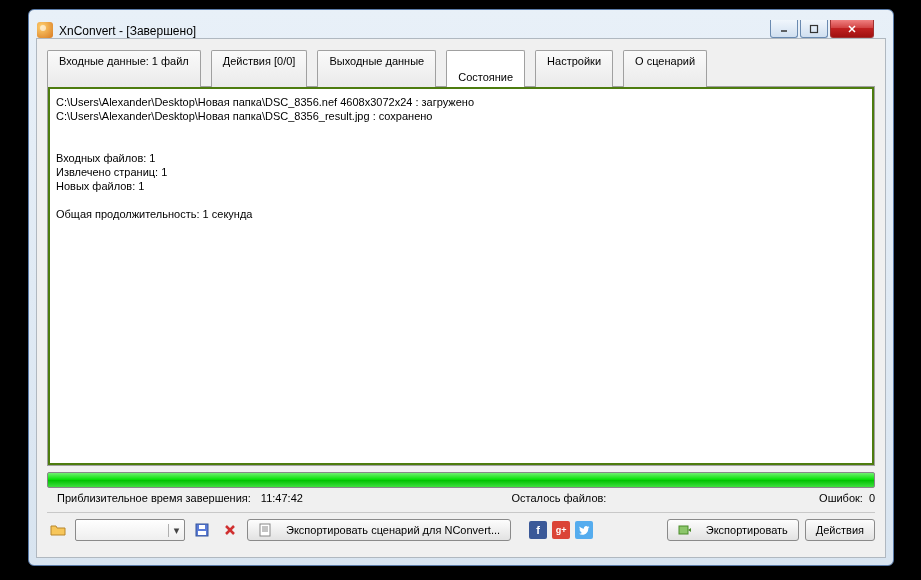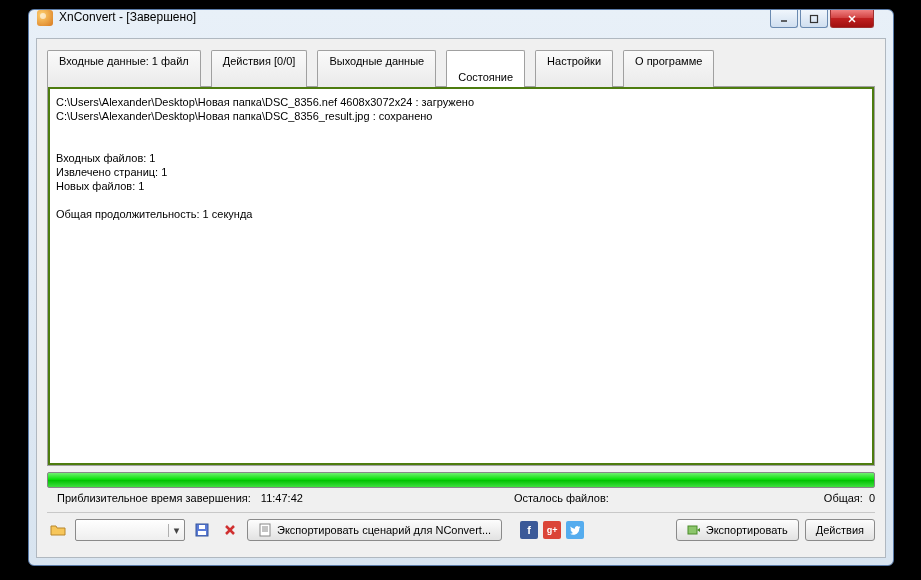--- a/index.html
+++ b/index.html
@@ -1,18 +1,18 @@
 <!DOCTYPE html>
 <html><head>
 <meta charset="utf-8">
 <style>
   * { box-sizing: border-box; margin: 0; padding: 0; font-family: Tahoma, Arial, sans-serif; font-size: 11px; }
   body { background: #000; width: 921px; height: 580px; overflow: hidden; }
   .outer-shadow { position: absolute; top: 9px; left: 28px; width: 866px; height: 557px; background: linear-gradient(#e8f0f8, #d8e4f0); border: 1px solid #5a7ba8; border-radius: 6px; box-shadow: 0 0 12px rgba(0,0,0,0.4); }
-  .titlebar { height: 28px; display: flex; align-items: flex-start; padding: 0 18px 0 8px; }
+  .titlebar { height: 28px; display: flex; align-items: flex-end; padding: 0 18px 0 8px; }
   .title-icon { width: 16px; height: 16px; margin-right: 6px; background: radial-gradient(circle at 30% 30%, #ffd070, #d87a20); border-radius: 3px; position: relative; }
   .title-icon::before { content: ""; position: absolute; width: 6px; height: 6px; background: #fff; border-radius: 50%; top: 3px; left: 3px; opacity: 0.6; }
   .title-text { color: #000; font-size: 12px; flex: 1; }
   .win-controls { display: flex; gap: 2px; margin-right: 1px; }
   .win-btn { width: 28px; height: 18px; border: 1px solid #6a8ab0; border-top: none; background: linear-gradient(#f0f6fc, #d0dff0); border-radius: 0 0 3px 3px; display: flex; align-items: center; justify-content: center; cursor: pointer; }
   .win-btn.close { width: 44px; background: linear-gradient(#f08080, #d04040 49%, #c02020 50%, #a01010); border-color: #a03030; }
   .win-btn svg { width: 10px; height: 10px; }
   .content-area { position: absolute; top: 28px; left: 7px; right: 7px; bottom: 7px; background: #f0f0f0; border: 1px solid #b0b8c0; }
   .tabs { display: flex; padding: 10px 10px 0 10px; gap: 11px; }
   .tab { padding: 4px 11px; background: linear-gradient(#fafafa, #eaeaea); border: 1px solid #a0a0a0; border-bottom: none; border-radius: 2px 2px 0 0; margin-right: -1px; cursor: pointer; position: relative; top: 1px; }
@@ -21,21 +21,21 @@
   .log-area { background: #fff; width: 100%; height: 100%; padding: 6px; color: #000; line-height: 14px; white-space: pre; overflow: auto; }
   .progress { margin: 6px 10px 0 10px; height: 16px; border: 1px solid #888; background: linear-gradient(#70f070, #00e000 49%, #00c000 50%, #40e040); border-radius: 2px; }
   .status-row { display: flex; padding: 4px 10px 0 20px; color: #000; }
   .status-row .spacer { flex: 1; }
   .hr { margin: 8px 10px 0 10px; border: none; border-top: 1px solid #c8c8c8; }
   .bottom-bar { display: flex; align-items: center; padding: 6px 10px; gap: 6px; }
   .icon-btn { width: 22px; height: 22px; border: 1px solid #a0a0a0; background: linear-gradient(#fdfdfd, #e6e6e6); border-radius: 3px; display: flex; align-items: center; justify-content: center; cursor: pointer; }
   .icon-btn.flat { border: none; background: transparent; }
   .combo { width: 110px; height: 22px; border: 1px solid #8a8a8a; background: linear-gradient(#fff,#eee); border-radius: 2px; display: flex; align-items: center; }
   .combo .arrow { margin-left: auto; width: 16px; text-align: center; color: #444; border-left: 1px solid #b0b0b0; }
-  .push-btn { height: 22px; padding: 0 10px; border: 1px solid #8a8a8a; background: linear-gradient(#fdfdfd,#e2e2e2); border-radius: 3px; display: flex; align-items: center; gap: 5px; cursor: pointer; }
+  .push-btn { height: 22px; padding: 0 10px; border: 1px solid #8a8a8a; background: linear-gradient(#fdfdfd,#e2e2e2); border-radius: 3px; display: flex; align-items: center; gap: 14px; cursor: pointer; }
   .push-btn .ico { width: 14px; height: 14px; }
   .social { display: flex; gap: 5px; margin-left: 12px; }
   .social .s { width: 18px; height: 18px; border-radius: 2px; display:flex;align-items:center;justify-content:center;color:#fff;font-weight:bold;font-size:11px; cursor:pointer; }
   .fb { background:#3b5998; } .gp { background:#db4437; } .tw { background:#55acee; }
 </style>
 </head>
 <body>
 
 <div class="outer-shadow">
   <div class="titlebar">
@@ -61,21 +61,21 @@
     </div>
   </div>
 
   <div class="content-area">
     <div class="tabs" id="tabs">
         <div class="tab">Входные данные: 1 файл</div>
         <div class="tab">Действия [0/0]</div>
         <div class="tab">Выходные данные</div>
         <div class="tab active">Состояние</div>
         <div class="tab">Настройки</div>
-        <div class="tab">О программе</div>
+        <div class="tab">О сценарий</div>
       </div>
     <div class="tab-panel">
       <div class="log-area">C:\Users\Alexander\Desktop\Новая папка\DSC_8356.nef 4608x3072x24 : загружено
 C:\Users\Alexander\Desktop\Новая папка\DSC_8356_result.jpg : сохранено
 
 
 Входных файлов: 1
 Извлечено страниц: 1
 Новых файлов: 1
 
@@ -86,21 +86,21 @@
 
     <div class="status-row">
       <span>Приблизительное время завершения:</span>
       <span style="width:10px"></span>
       <span>11:47:42</span>
       <span class="spacer"></span>
       <span>Осталось файлов:</span>
       <span style="width:4px"></span>
       <span></span>
       <span class="spacer"></span>
-      <span>Общая:</span>
+      <span>Ошибок:</span>
       <span style="width:6px"></span>
       <span>0</span>
     </div>
 
     <hr class="hr">
 
     <div class="bottom-bar">
       <div class="icon-btn flat">
         <svg width="16" height="16" viewBox="0 0 16 16">
             <path d="M1 4h5l1 2h8v7H1z" fill="#f7c65a" stroke="#b8862a"></path>

